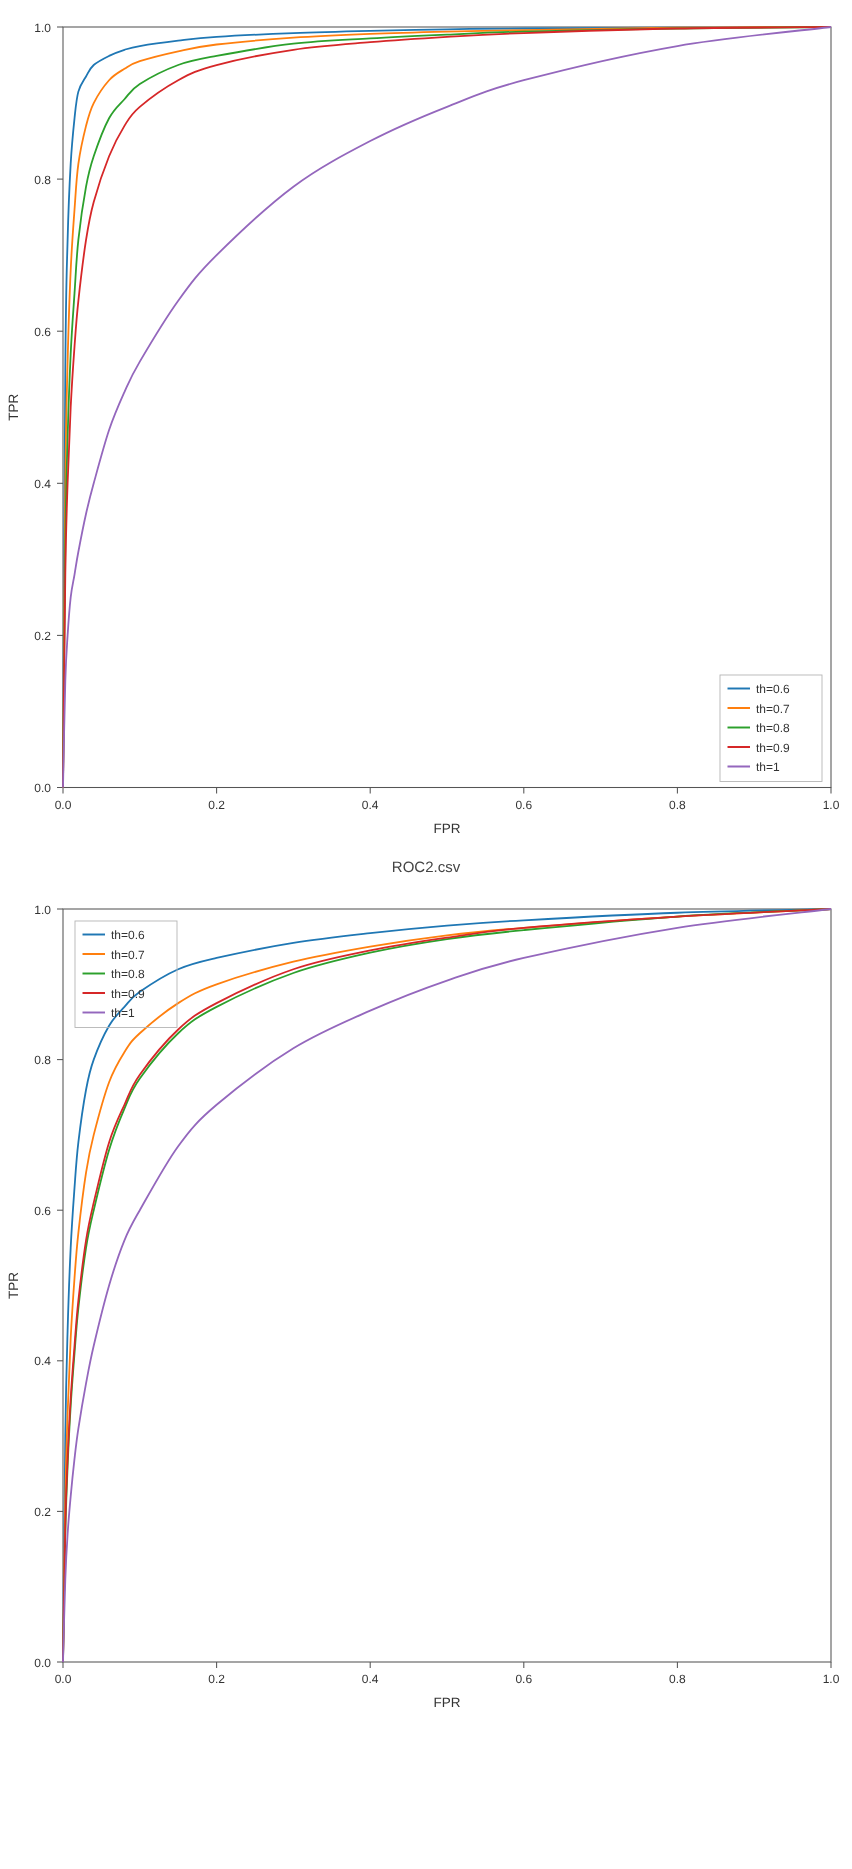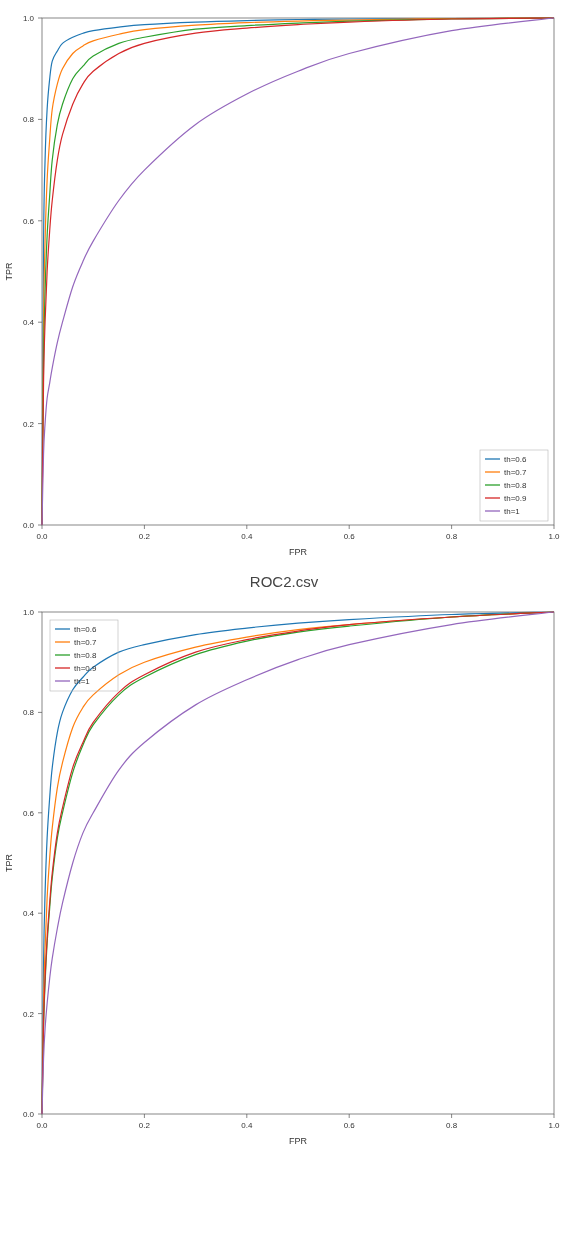--- a/index.html
+++ b/index.html
@@ -9,21 +9,21 @@
     background: #fff;
     width: 568px;
   }
   .chart-container {
     position: relative;
     width: 568px;
     background: #fff;
   }
   .chart-title {
     text-align: center;
-    font-size: 15px;
+    font-size: 10px;
     color: #444;
     padding: 8px 0 4px 0;
   }
   svg { display: block; }
   .axis-label {
     font-size: 9px;
     fill: #333;
   }
   .tick-label {
     font-size: 8px;

